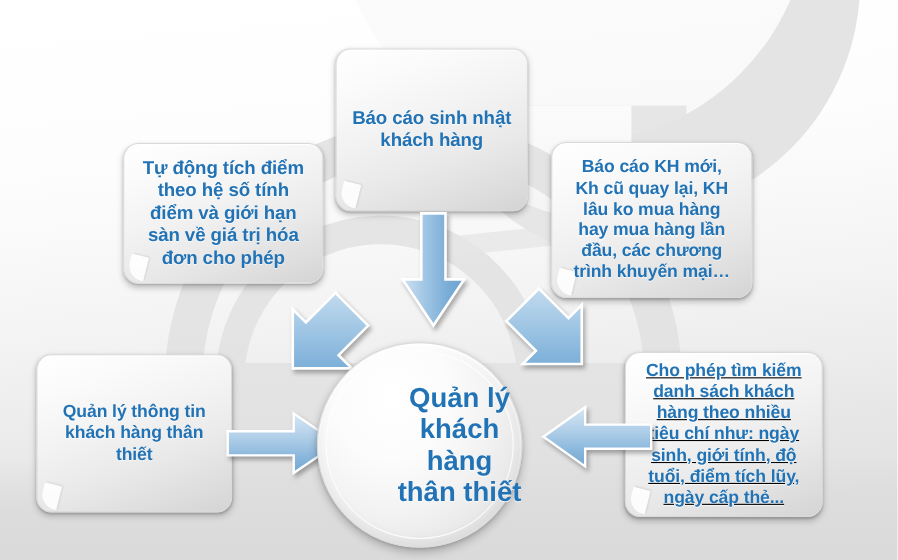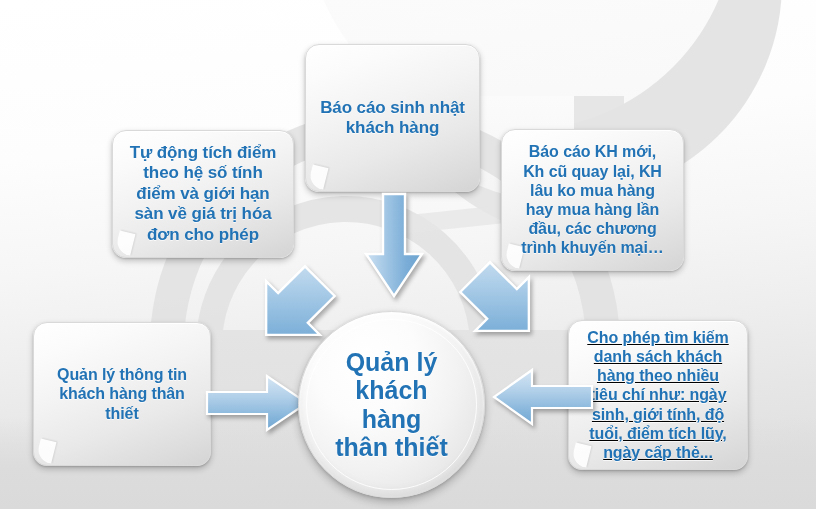--- a/index.html
+++ b/index.html
@@ -188,41 +188,41 @@
 
   #box-customer-info   { left: 33px;  top: 322px;  width: 178px; height: 144px; }
   #box-customer-info   .box-text { font-size: 16px; }
 
   #box-search          { left: 568px; top: 320px;  width: 180px; height: 150px; text-decoration: underline; }
   #box-search          .box-text { font-size: 16px; }
 
   
   #center-circle {
     position: absolute;
-    left: 298px;
+    left: 288px;
     top: 311px;
     width: 187px;
     height: 187px;
     border-radius: 50%;
     box-sizing: border-box;
     background: radial-gradient(ellipse at 36% 26%,
         #ffffff 0%,
         #fcfcfc 30%,
         #f2f2f2 56%,
         #e6e6e6 78%,
         #dadada 100%);
     border: 1px solid #dadada;
     box-shadow:
         0 4px 9px rgba(0,0,0,.24),
         0 1px 3px rgba(0,0,0,.14),
         inset 0 2px 3px rgba(255,255,255,.95),
         inset 0 -6px 10px rgba(0,0,0,.05);
     display: flex;
     align-items: center;
-    justify-content: center;
+    justify-content: flex-end;
     z-index: 5;
   }
   #center-circle .circle-ring {
     position: absolute;
     inset: 7px;
     border-radius: 50%;
     border: 1px solid rgba(255,255,255,.85);
     pointer-events: none;
   }
   .circle-text {

